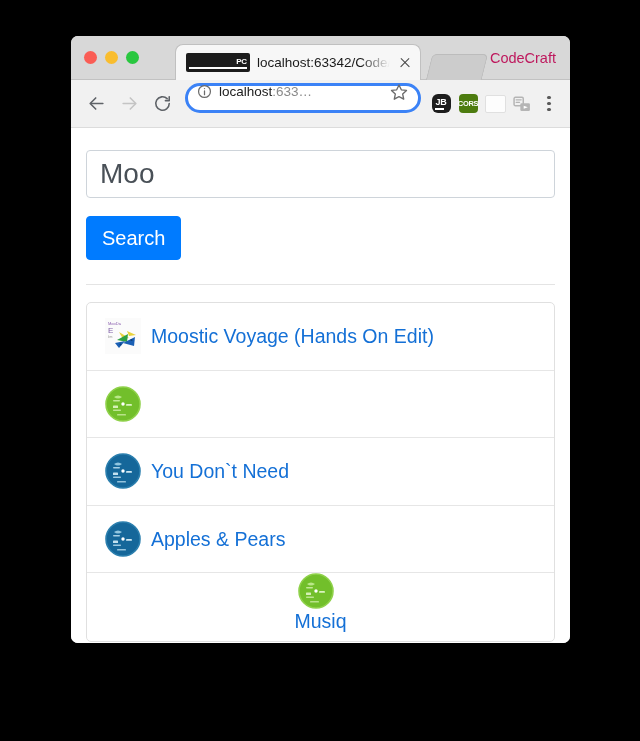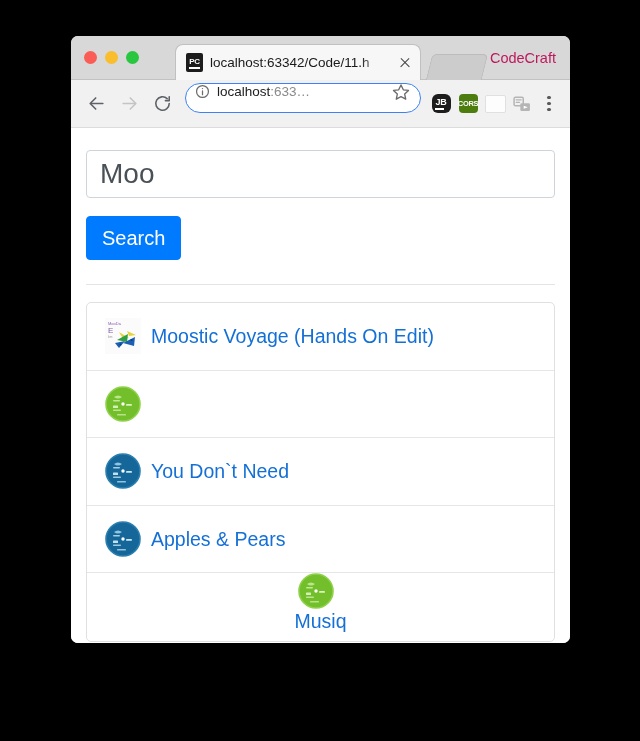--- a/index.html
+++ b/index.html
@@ -68,20 +68,21 @@
   .tab-favicon {
     width: 17px;
     height: 19px;
     background: #1c1c1c;
     border-radius: 2px;
     flex: 0 0 auto;
     position: relative;
     display: flex;
     align-items: center;
     justify-content: center;
+    padding-left: 47px;
   }
   .tab-favicon .pc-text {
     color: #ffffff;
     font-size: 8px;
     font-weight: bold;
     line-height: 1;
     letter-spacing: -0.3px;
     font-family: "Liberation Sans", sans-serif;
     margin-top: -2px;
   }
@@ -178,21 +179,21 @@
     align-items: center;
     justify-content: center;
     margin-right: 3px;
   }
   .nav-btn svg { display: block; }
 
   #omnibox {
     flex: 1 1 auto;
     height: 30px;
     background: #ffffff;
-    border: 1px solid #3b82f6;
+    border: 3px solid #3b82f6;
     border-radius: 15px;
     display: flex;
     align-items: center;
     padding: 0 10px 12px 9px;
     margin: 0 6px 12px 5px;
     box-sizing: border-box;
     min-width: 0;
   }
   #omnibox .info-icon {
     flex: 0 0 auto;

